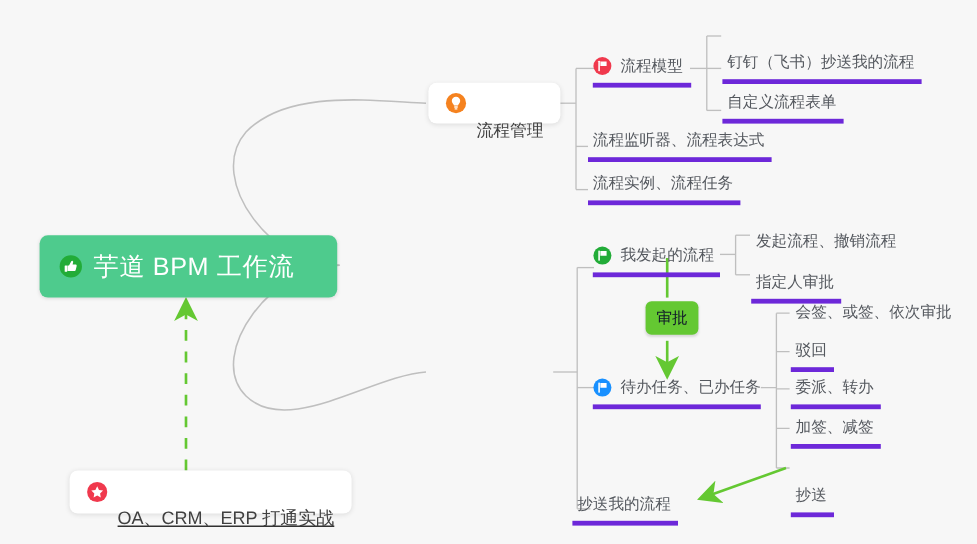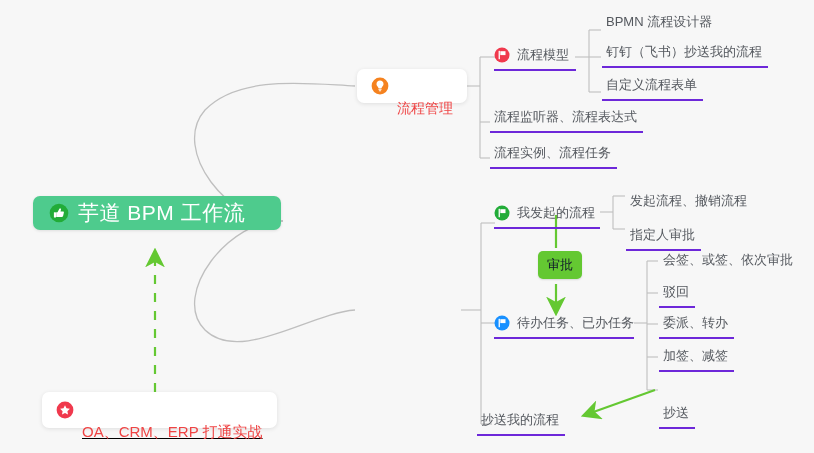--- a/index.html
+++ b/index.html
@@ -16,21 +16,21 @@
   #edges{
     position:absolute;left:0;top:0;
     width:814px;height:453px;
     pointer-events:none;
   }
 
   
   .root-node{
     position:absolute;
     left:33px;top:196px;
-    width:248px;height:34px;
+    width:248px;height:52px;
     background:#4ecb8d;
     border-radius:7px;
     display:flex;align-items:center;
     padding:4px 16px;
     box-sizing:border-box;
     box-shadow:0 1px 3px rgba(0,0,0,0.10);
   }
   .root-label{
     color:#ffffff;
     font-size:21px;
@@ -46,33 +46,33 @@
     border-radius:7px;
     display:flex;align-items:center;
     padding:0 14px;
     height:34px;
     box-sizing:border-box;
     box-shadow:0 1px 4px rgba(0,0,0,0.10);
     white-space:nowrap;
   }
   .card-label{
     font-size:14px;
-    color:#ef4444;
+    color:#404040;
     margin-left:8px;
     margin-top:45px;
   }
 
   
   .leaf-node{
     position:absolute;
     white-space:nowrap;
     font-size:13px;
     color:#55595f;
     padding:2px 6px 5px 4px;
-    border-bottom:2px solid #6d28d9;
+    border-bottom:4px solid #6d28d9;
     box-sizing:border-box;
   }
   .leaf-node.no-rule{border-bottom:1px solid transparent;}
 
   
   .badge-node{
     position:absolute;
     background:#64c832;
     color:#0f172a;
     font-size:13px;
@@ -179,23 +179,20 @@
     <span class="icon icon-circle ico-16">
       <svg width="16" height="16" viewBox="0 0 16 16" xmlns="http://www.w3.org/2000/svg">
         <circle cx="8" cy="8" r="7.5" fill="#f0394d"></circle>
         <rect x="4.6" y="3.7" width="1.3" height="8.6" rx="0.4" fill="#ffffff"></rect>
         <path d="M6.3 4.2h5.2v3.9H6.3z" fill="#ffffff"></path>
       </svg>
     </span>
     <span style="margin-left:7px;">流程模型</span>
   </div>
 
-  <div class="leaf-node no-rule" style="left:602px;top:11px;">
-    <span>BPMN 流程设计器</span>
-  </div>
   <div class="leaf-node" style="left:602px;top:41px;">
     <span>钉钉（飞书）抄送我的流程</span>
   </div>
   <div class="leaf-node" style="left:602px;top:74px;font-family:Liberation Serif, serif;">
     <span>自定义流程表单</span>
   </div>
 
   <div class="leaf-node" style="left:490px;top:106px;">
     <span>流程监听器、流程表达式</span>
   </div>
@@ -248,21 +245,21 @@
   </div>
 
   <div class="leaf-node" style="left:477px;top:409px;">
     <span>抄送我的流程</span>
   </div>
 
   <div class="badge-node" style="left:538px;top:251px;">
     <span>审批</span>
   </div>
 
-  <div class="card-node" style="left:42px;top:392px;height:36px;text-decoration:underline;">
+  <div class="card-node" style="left:58px;top:392px;height:36px;text-decoration:underline;">
     <span class="icon icon-circle ico-18">
       <svg width="18" height="18" viewBox="0 0 18 18" xmlns="http://www.w3.org/2000/svg">
         <circle cx="9" cy="9" r="8.4" fill="#f0394d"></circle>
         <path d="M9 4.2l1.5 3.1 3.4.5-2.5 2.4.6 3.4L9 12l-3 1.6.6-3.4-2.5-2.4 3.4-.5z" fill="#ffffff"></path>
       </svg>
     </span>
     <span class="card-label" style="font-size:15px;">OA、CRM、ERP 打通实战</span>
   </div>
 
 </div>

